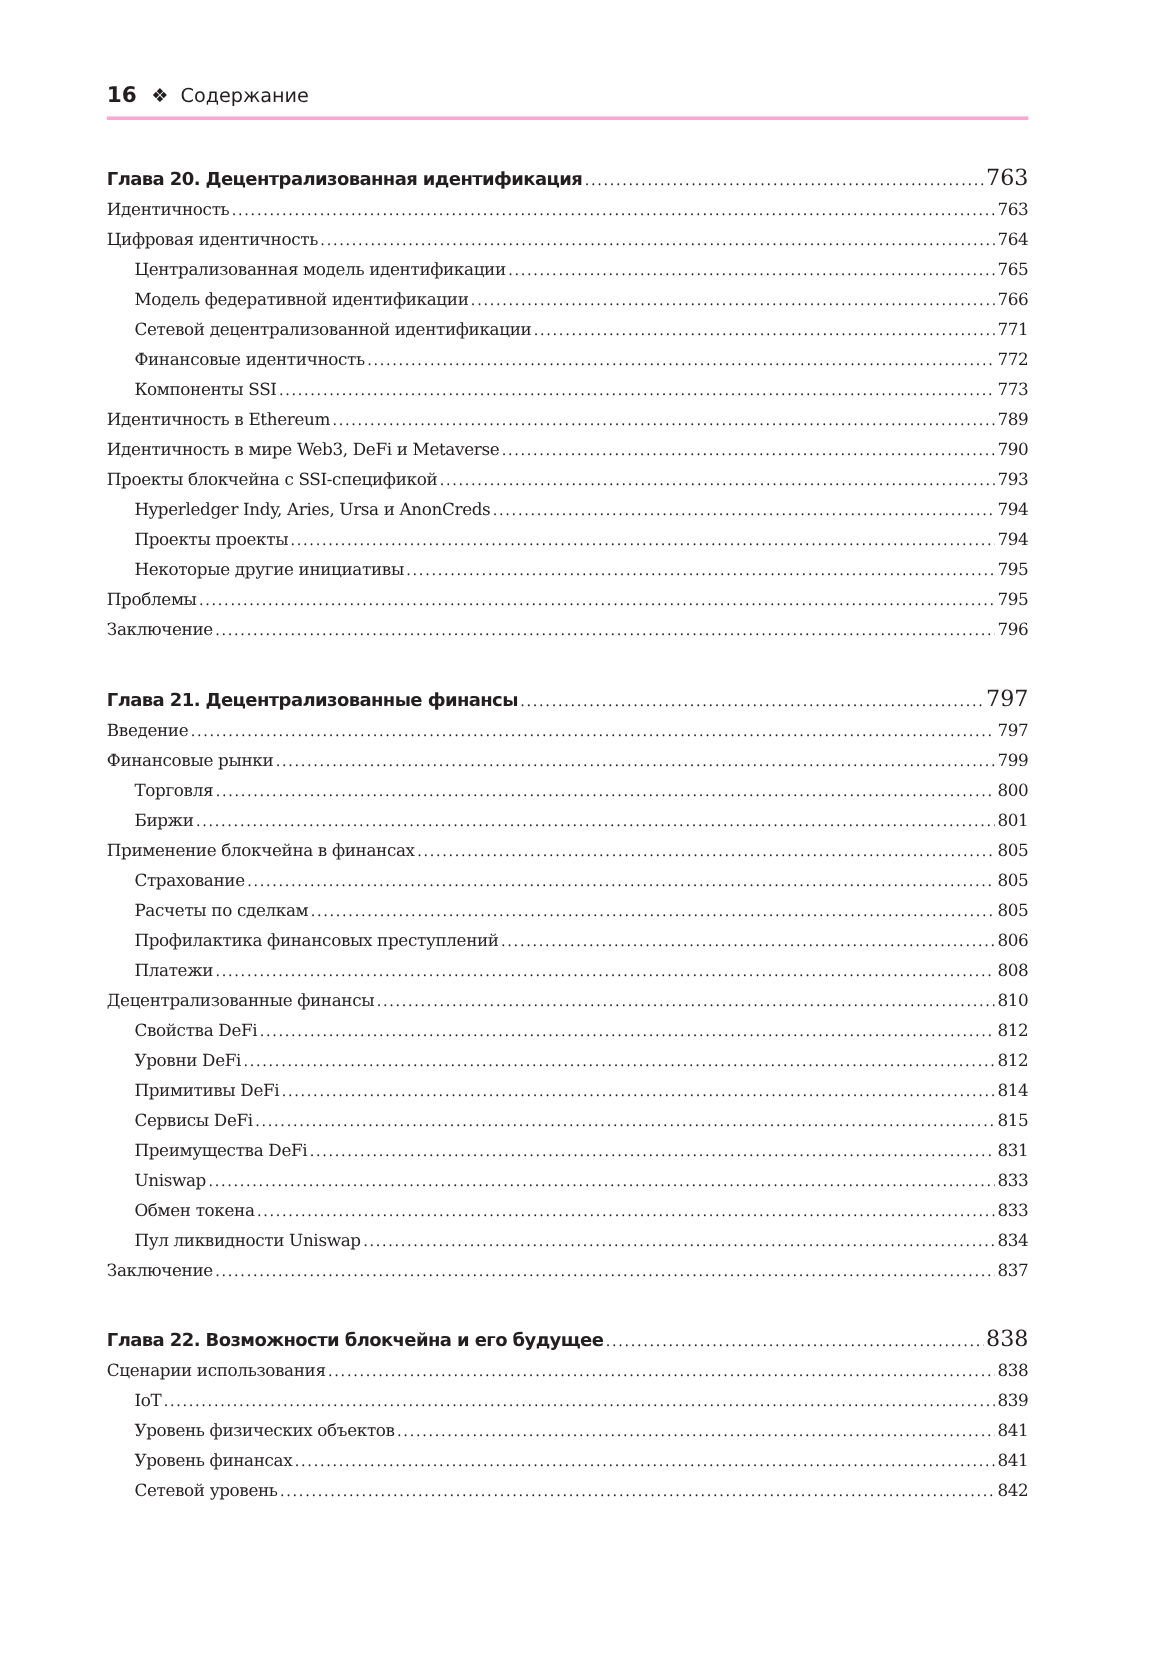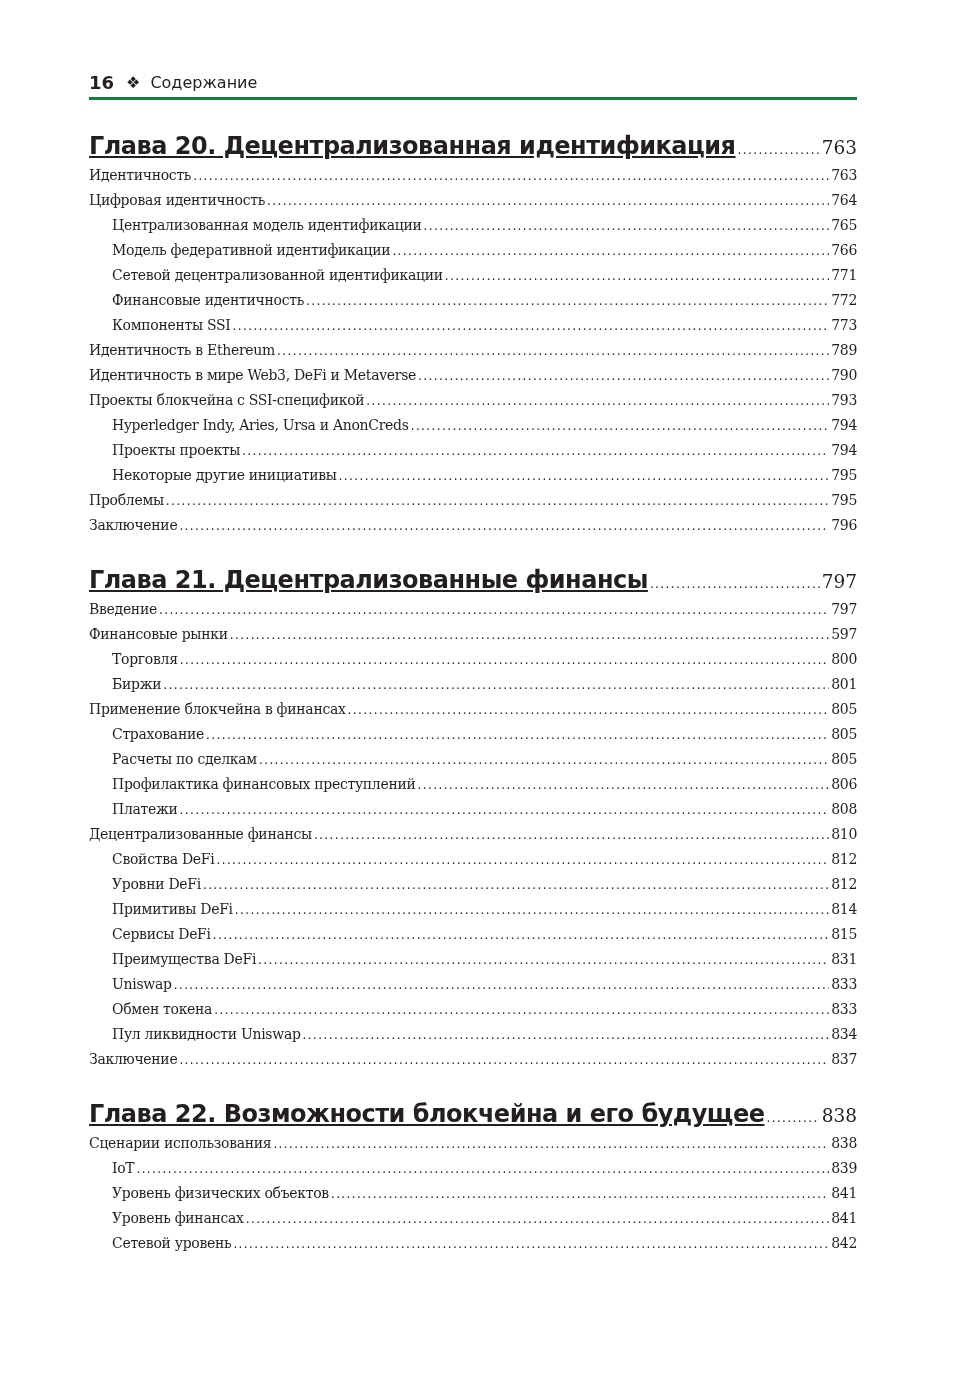--- a/index.html
+++ b/index.html
@@ -1,27 +1,27 @@
 <!DOCTYPE html>
 <html><head>
 <meta charset="utf-8">
 <style>
   html, body { margin:0; padding:0; background:#ffffff; }
   body { width:974px; height:1388px; position:relative; overflow:hidden; color:#231f20; }
-  .header { position:absolute; left:89px; top:70px; width:768px; height:28px; border-bottom:3px solid #15803d; display:flex; align-items:flex-end; padding-bottom:4px; box-sizing:border-box; height:30px; }
+  .header { position:absolute; left:89px; top:70px; width:768px; height:28px; border-bottom:3px solid #f9a8d4; display:flex; padding-bottom:4px; box-sizing:border-box; height:30px; }
   .header .num { font-family:"DejaVu Sans", sans-serif; font-weight:bold; font-size:18px; line-height:20px; }
   .header .orn { font-family:"DejaVu Sans", sans-serif; font-size:16px; margin:0 10px 0 12px; line-height:20px; }
   .header .title { font-family:"DejaVu Sans", sans-serif; font-size:16px; line-height:20px; }
   .toc { position:absolute; left:89px; top:132px; width:768px; }
   .chapter { height:31px; display:flex; align-items:flex-end; margin-top:0; }
   .chapter + .entry { margin-top:0; }
   .row { display:flex; align-items:baseline; width:100%; white-space:nowrap; overflow:hidden; }
   .entry { height:25px; }
   .entry .row, .chapter .row { font-family:"DejaVu Serif", serif; font-size:18.5px; line-height:25px; }
-  .chapter .row .label { font-family:"DejaVu Sans", sans-serif; font-weight:bold; font-size:24px; letter-spacing:-0.5px;text-decoration:underline; }
+  .chapter .row .label { font-family:"DejaVu Sans", sans-serif; font-weight:bold; font-size:15px; letter-spacing:-0.5px; }
   .entry.l2 .label { padding-left:23px; }
   .label { flex:0 0 auto; }
   .dots { flex:1 1 auto; overflow:hidden; margin:0 2px; font-family:"DejaVu Serif", serif; font-size:12px; letter-spacing:1px; }
   .dots::before { content:". . . . . . . . . . . . . . . . . . . . . . . . . . . . . . . . . . . . . . . . . . . . . . . . . . . . . . . . . . . . . . . . . . . . . . . . . . . . . . . . . . . . . . . . . . . . . . . . . . . . . . . . . . . . . . . . . . . . . . . . . . . . . . . . . . . . . . . . . . . . . . . . . . . . . . . . . . . . . . . . . . . . . ."; letter-spacing:-1.2px; }
   .page { flex:0 0 auto; }
   .gap { height:28px; }
   .entry .row { font-size:14px; letter-spacing:-0.3px;justify-content:flex-end; }
 </style>
 </head>
 <body>
@@ -157,21 +157,21 @@
       <div class="row">
         <span class="label">Введение</span>
         <span class="dots"></span>
         <span class="page">797</span>
       </div>
     </div>
     <div class="entry l1">
       <div class="row">
         <span class="label">Финансовые рынки</span>
         <span class="dots"></span>
-        <span class="page">597</span>
+        <span class="page">799</span>
       </div>
     </div>
     <div class="entry l2">
       <div class="row">
         <span class="label">Торговля</span>
         <span class="dots"></span>
         <span class="page">800</span>
       </div>
     </div>
     <div class="entry l2">

